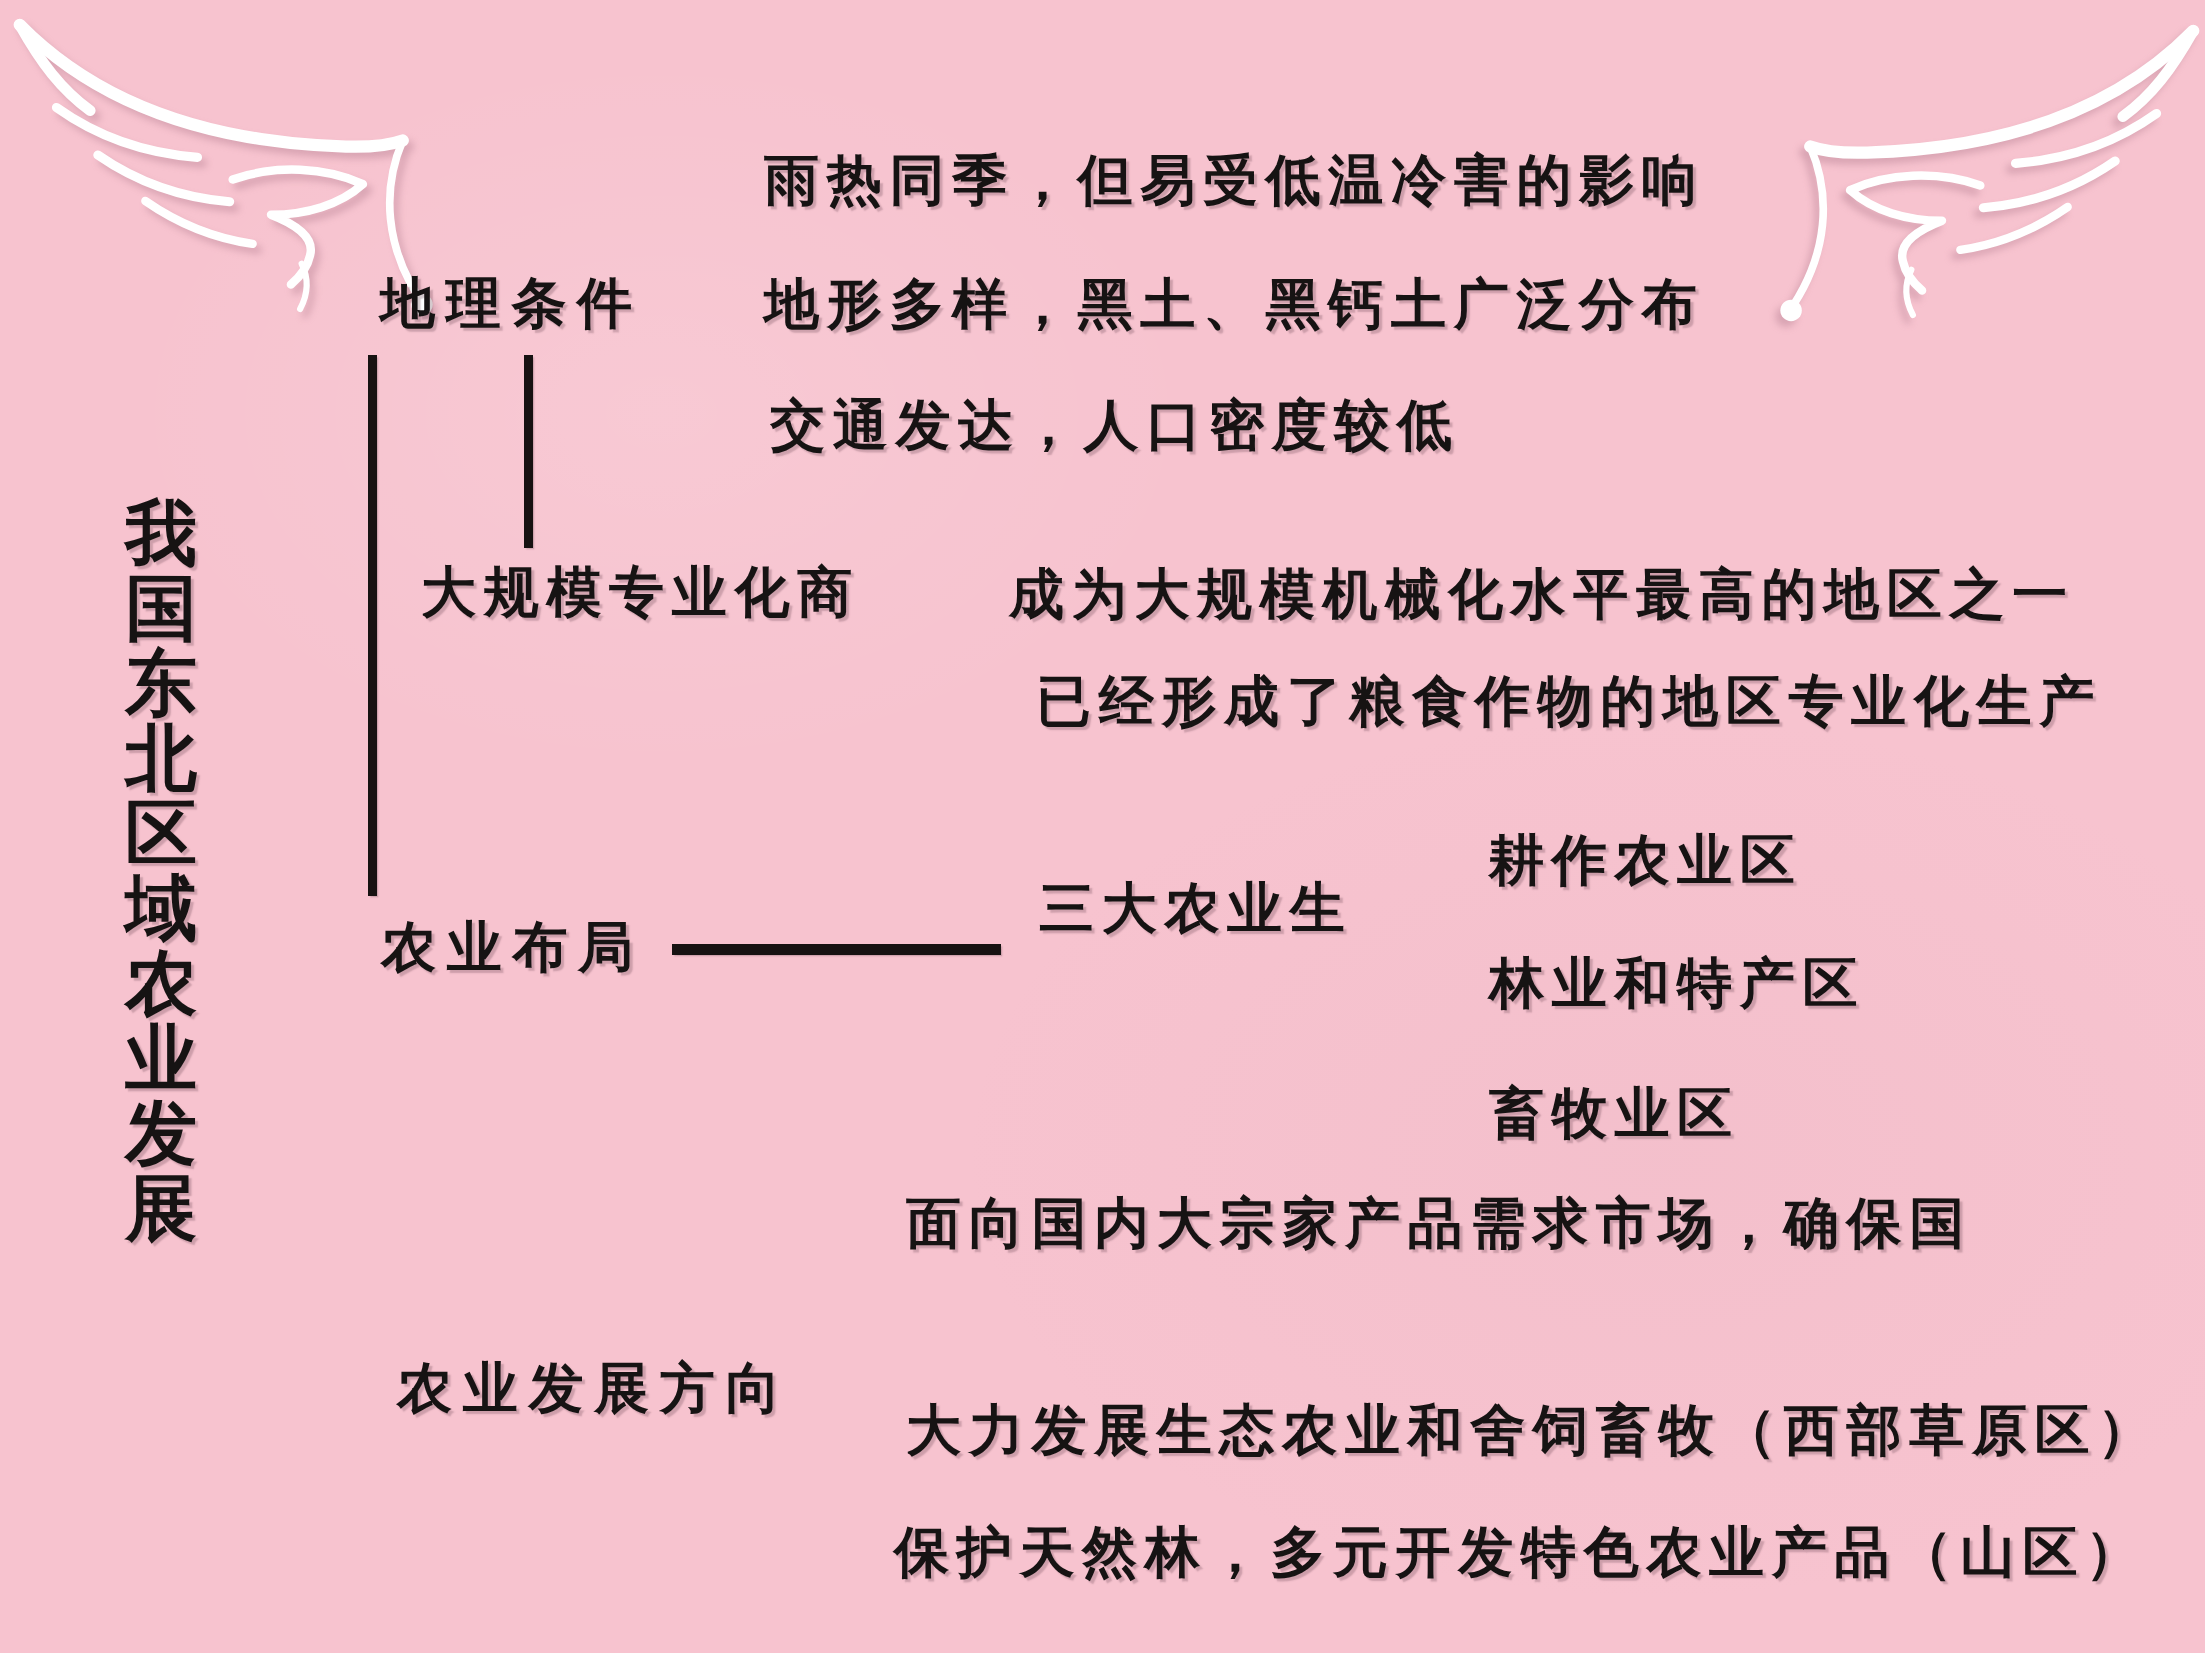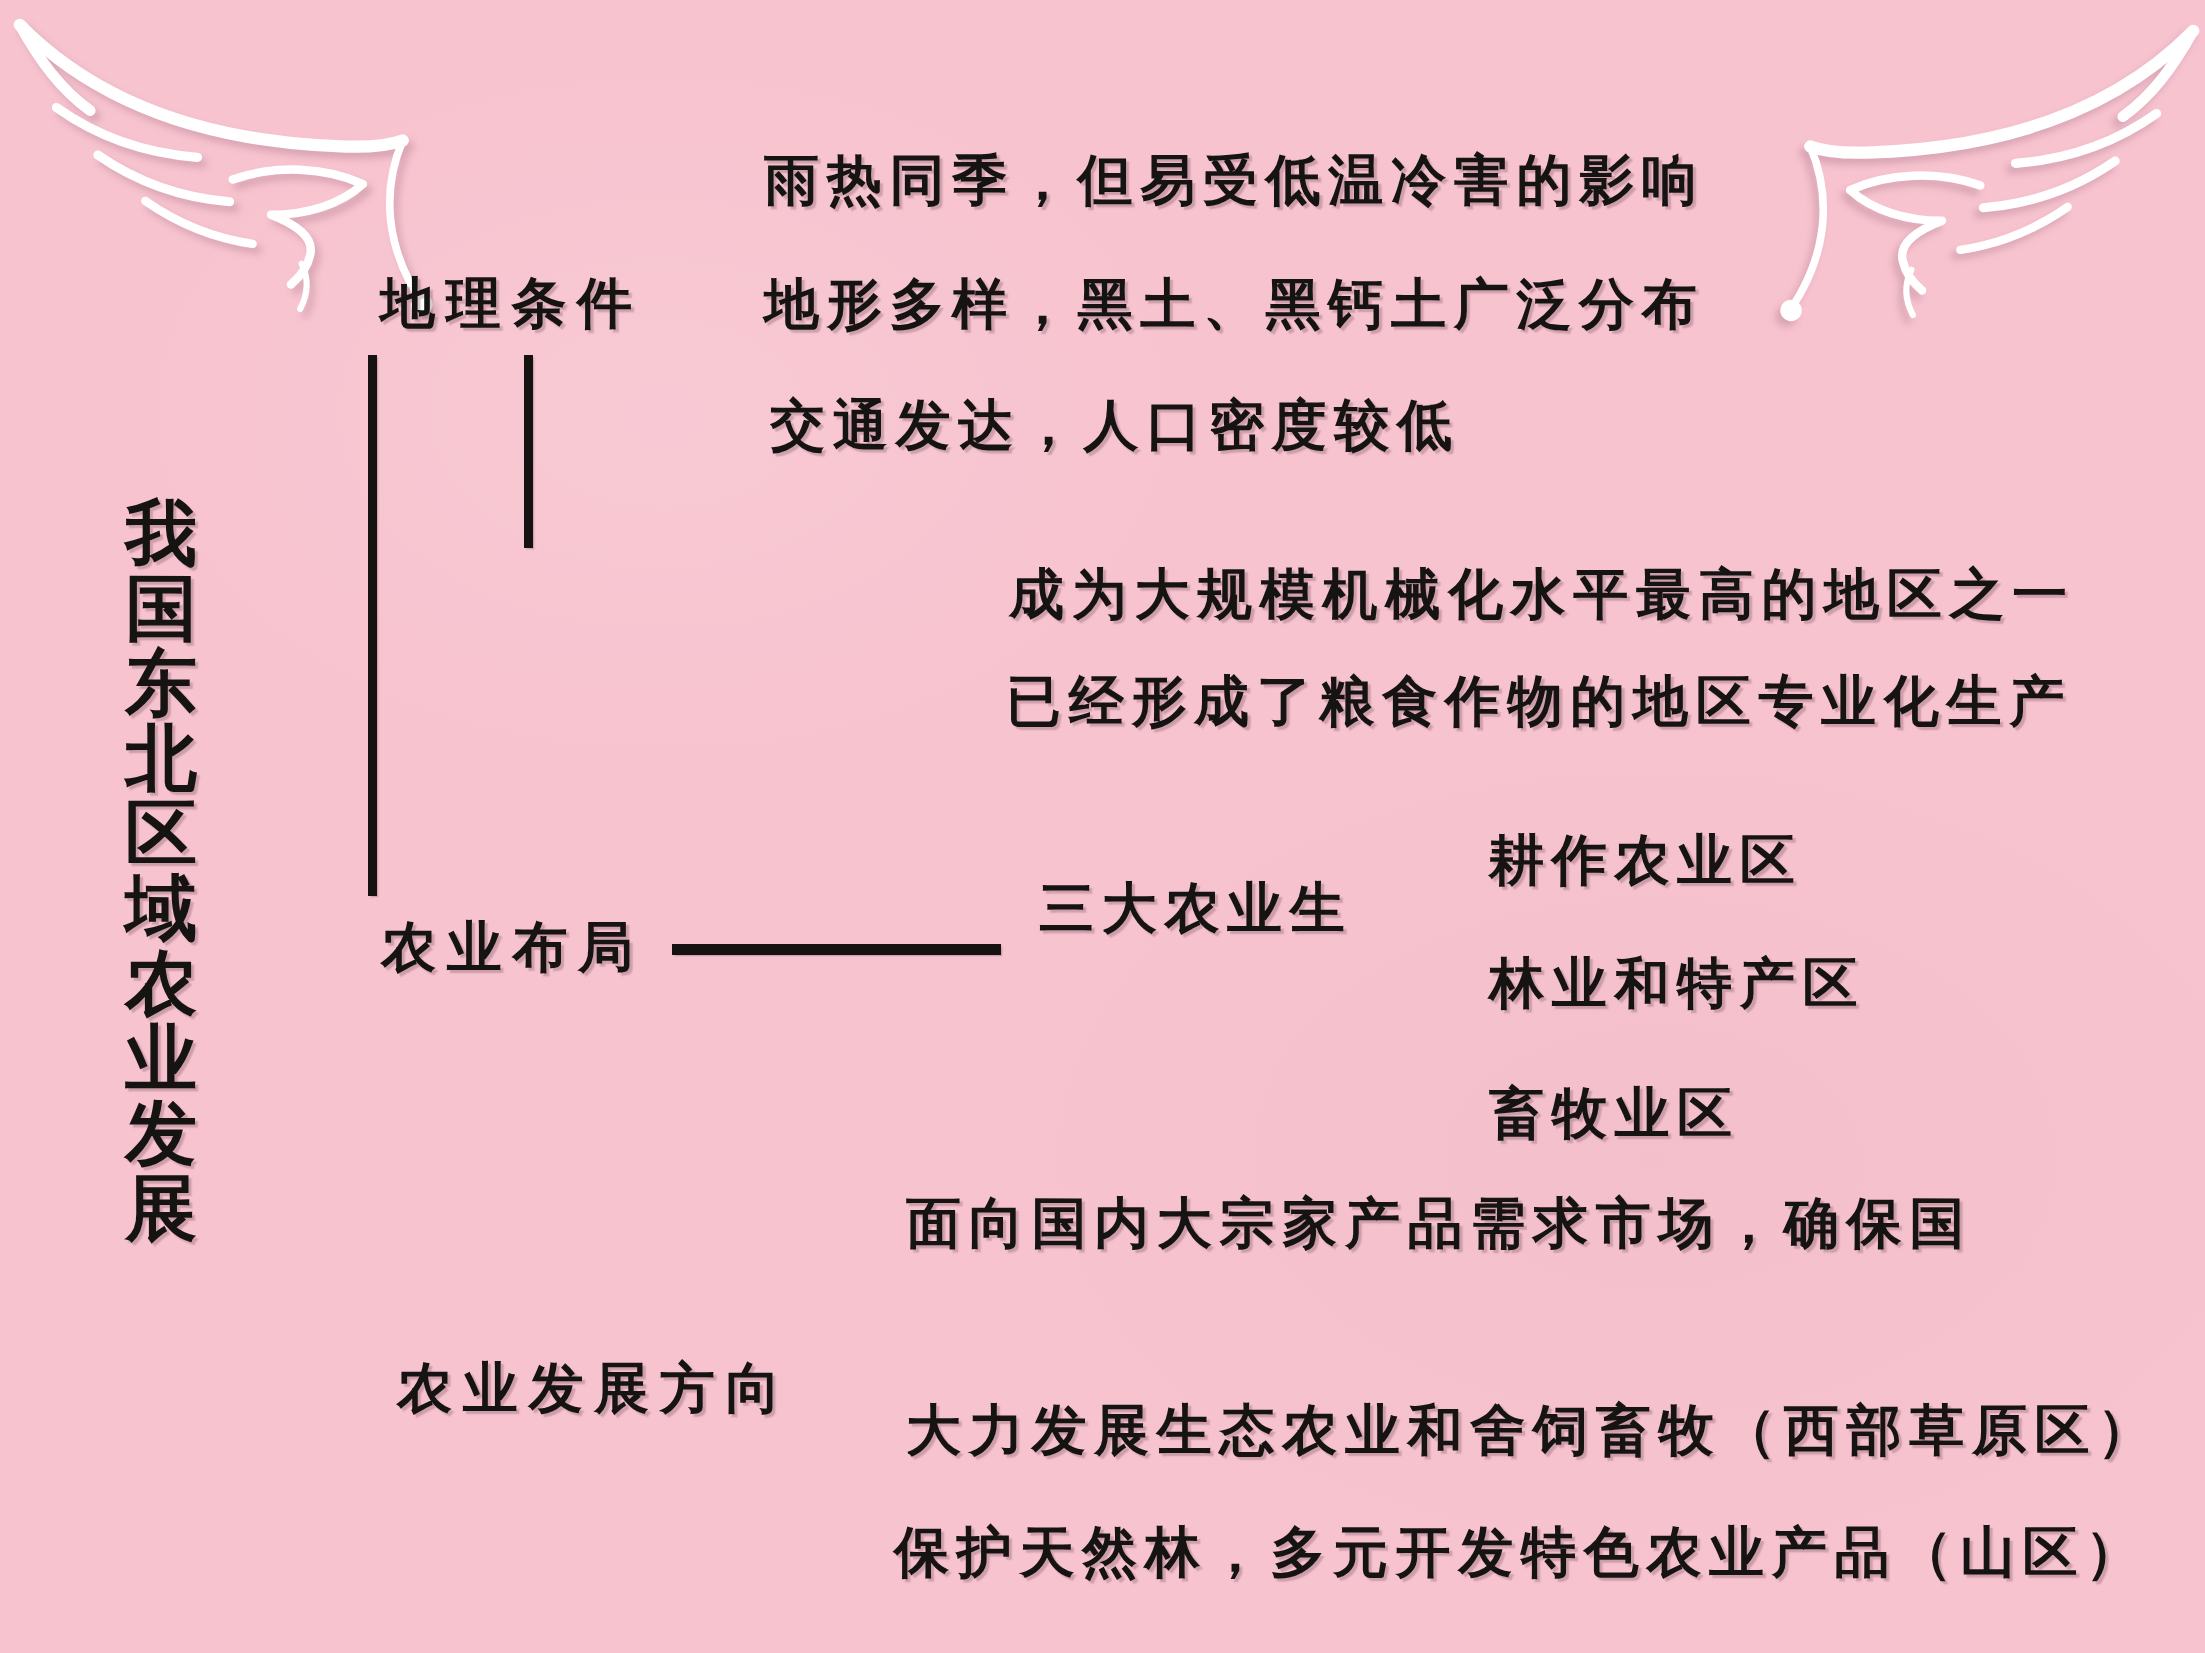--- a/index.html
+++ b/index.html
@@ -118,23 +118,24 @@
 <div class="conn vline-long"></div>
 <div class="conn vline-short"></div>
 <div class="conn hline"></div>
 
 <div class="txt label" style="left:380px; top:276px;">地理条件</div>
 <div class="txt" style="left:764px; top:153px;">雨热同季，但易受低温冷害的影响</div>
 <div class="txt" style="left:764px; top:277px;">地形多样，黑土、黑钙土广泛分布</div>
 <div class="txt" style="left:770px; top:398px;">交通发达，人口密度较低</div>
 
 <div class="txt multiline lh92" style="left:421px; top:565px;">
+  <span class="line">大规模专业化商</span>
 </div>
 <div class="txt" style="left:1009px; top:567px;">成为大规模机械化水平最高的地区之一</div>
-<div class="txt" style="left:1006px; top:674px;">已经形成了粮食作物的地区专业化生产</div>
+<div class="txt" style="left:1036px; top:674px;">已经形成了粮食作物的地区专业化生产</div>
 
 <div class="txt label" style="left:381px; top:920px;">农业布局</div>
 <div class="txt multiline lh104" style="left:1039px; top:881px;">
   <span class="line">三大农业生</span>
 </div>
 <div class="txt" style="left:1489px; top:833px;">耕作农业区</div>
 <div class="txt" style="left:1489px; top:956px;">林业和特产区</div>
 <div class="txt" style="left:1489px; top:1078px;margin-top:8px;">畜牧业区</div>
 
 <div class="txt label" style="left:397px; top:1361px;">农业发展方向</div>

